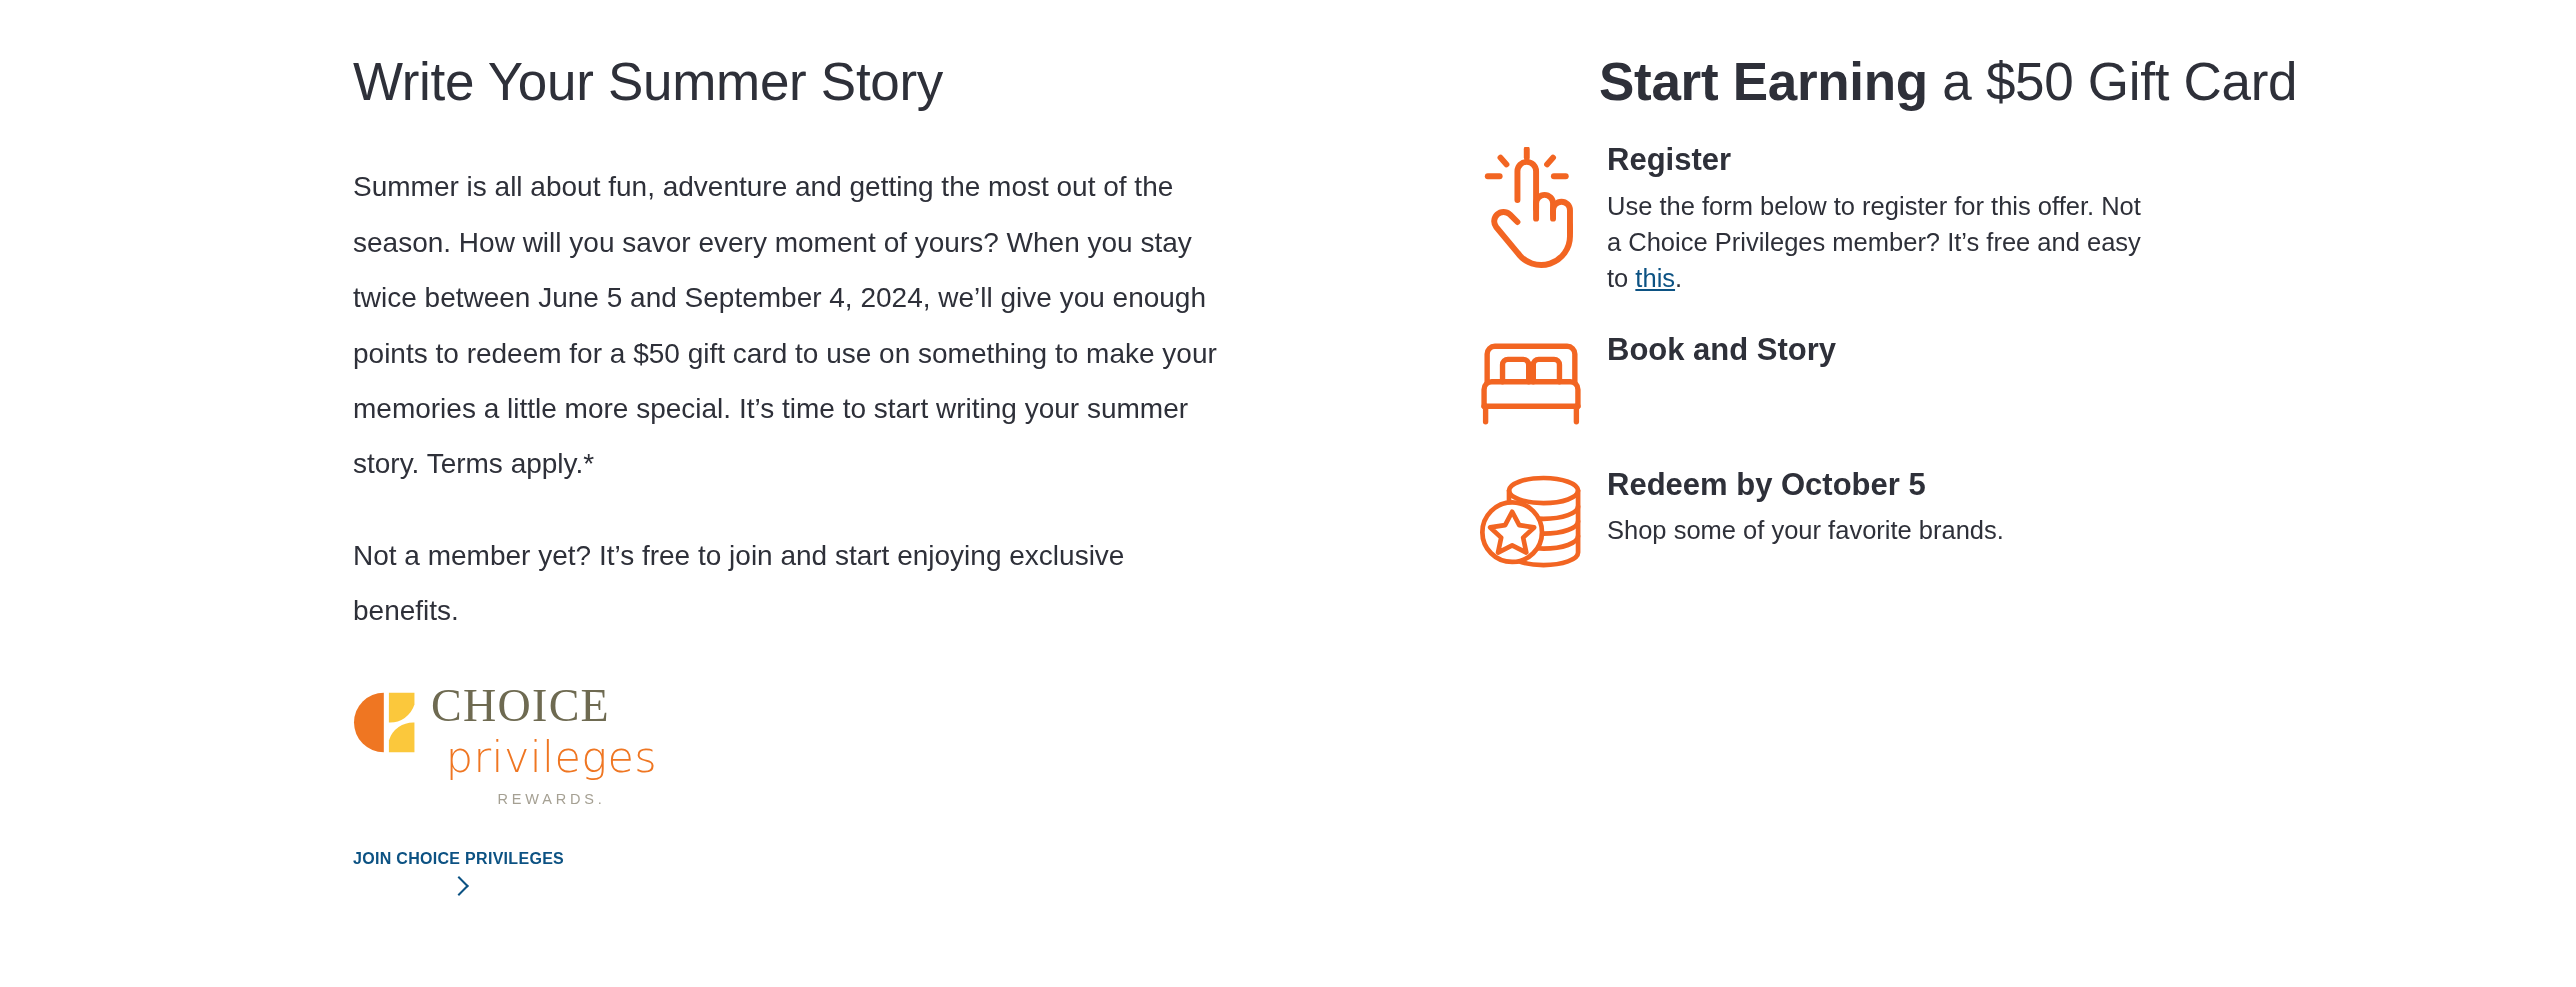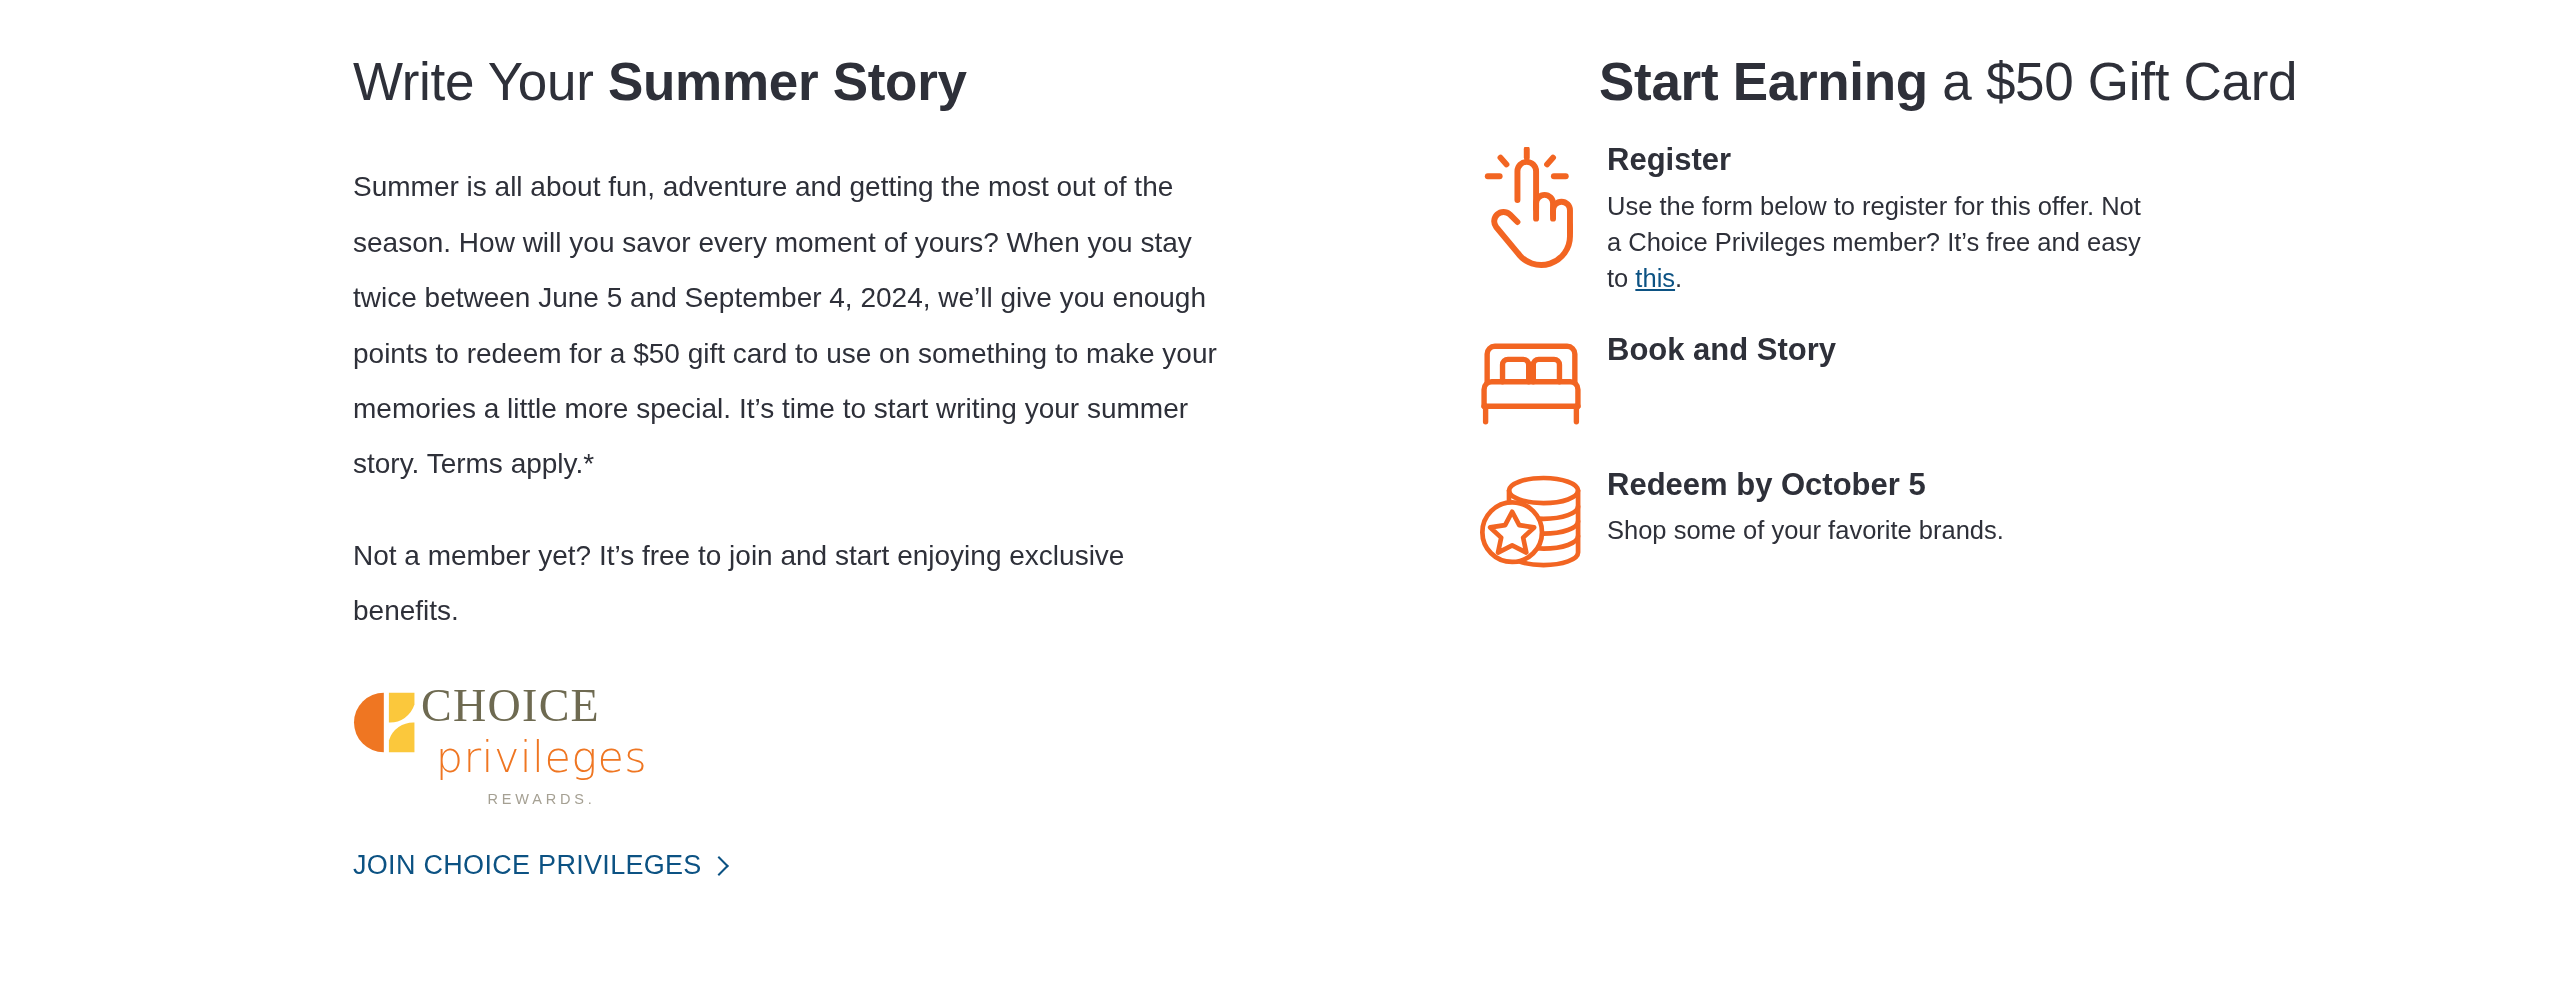--- a/index.html
+++ b/index.html
@@ -30,21 +30,21 @@
   }
   .headline {
     font-size: 53px;
     line-height: 1.08;
     font-weight: 400;
     color: #2e3039;
     letter-spacing: -0.3px;
     margin: 0 0 49px 0;
     white-space: nowrap;
   }
-  .headline .bold { font-weight: 700; }
+  .headline .bold { font-weight: 400; }
 
   .body-copy {
     font-size: 28px;
     line-height: 1.98;
     color: #2e3039;
     margin: 0;
     max-width: 901px;
   }
   .body-copy.second {
     margin-top: 36px;
@@ -59,21 +59,21 @@
   }
   .logo-mark {
     position: absolute;
     left: 0;
     top: 8.5px;
     width: 65px;
     height: 63px;
   }
   .logo-text {
     position: absolute;
-    left: 68px;
+    left: 78px;
     top: 0px;
     width: 238px;
   }
   .logo-choice {
     font-family: "Liberation Serif", serif;
     font-size: 46px;
     letter-spacing: 1.3px;
     color: #6e6a51;
     line-height: 1;
     font-weight: 400;
@@ -99,26 +99,27 @@
     width: 241px;
   }
 
   .cta-link {
     position: absolute;
     left: 353px;
     top: 850px;
     display: inline-flex;
     align-items: center;
     gap: 10.2px;
-    font-size: 27px;
-    font-weight: 400;
+    font-size: 16px;
+    font-weight: 700;
     color: #0c5283;
     letter-spacing: 0.3px;
     text-decoration: none;
     cursor: pointer;
+    flex-direction: column;
   }
   .cta-chev {
     display: inline-block;
     width: 12px;
     height: 12px;
     border-right: 2.6px solid #0c5283;
     border-top: 2.6px solid #0c5283;
     transform: rotate(45deg);
     position: relative;
     top: 0.9px;

